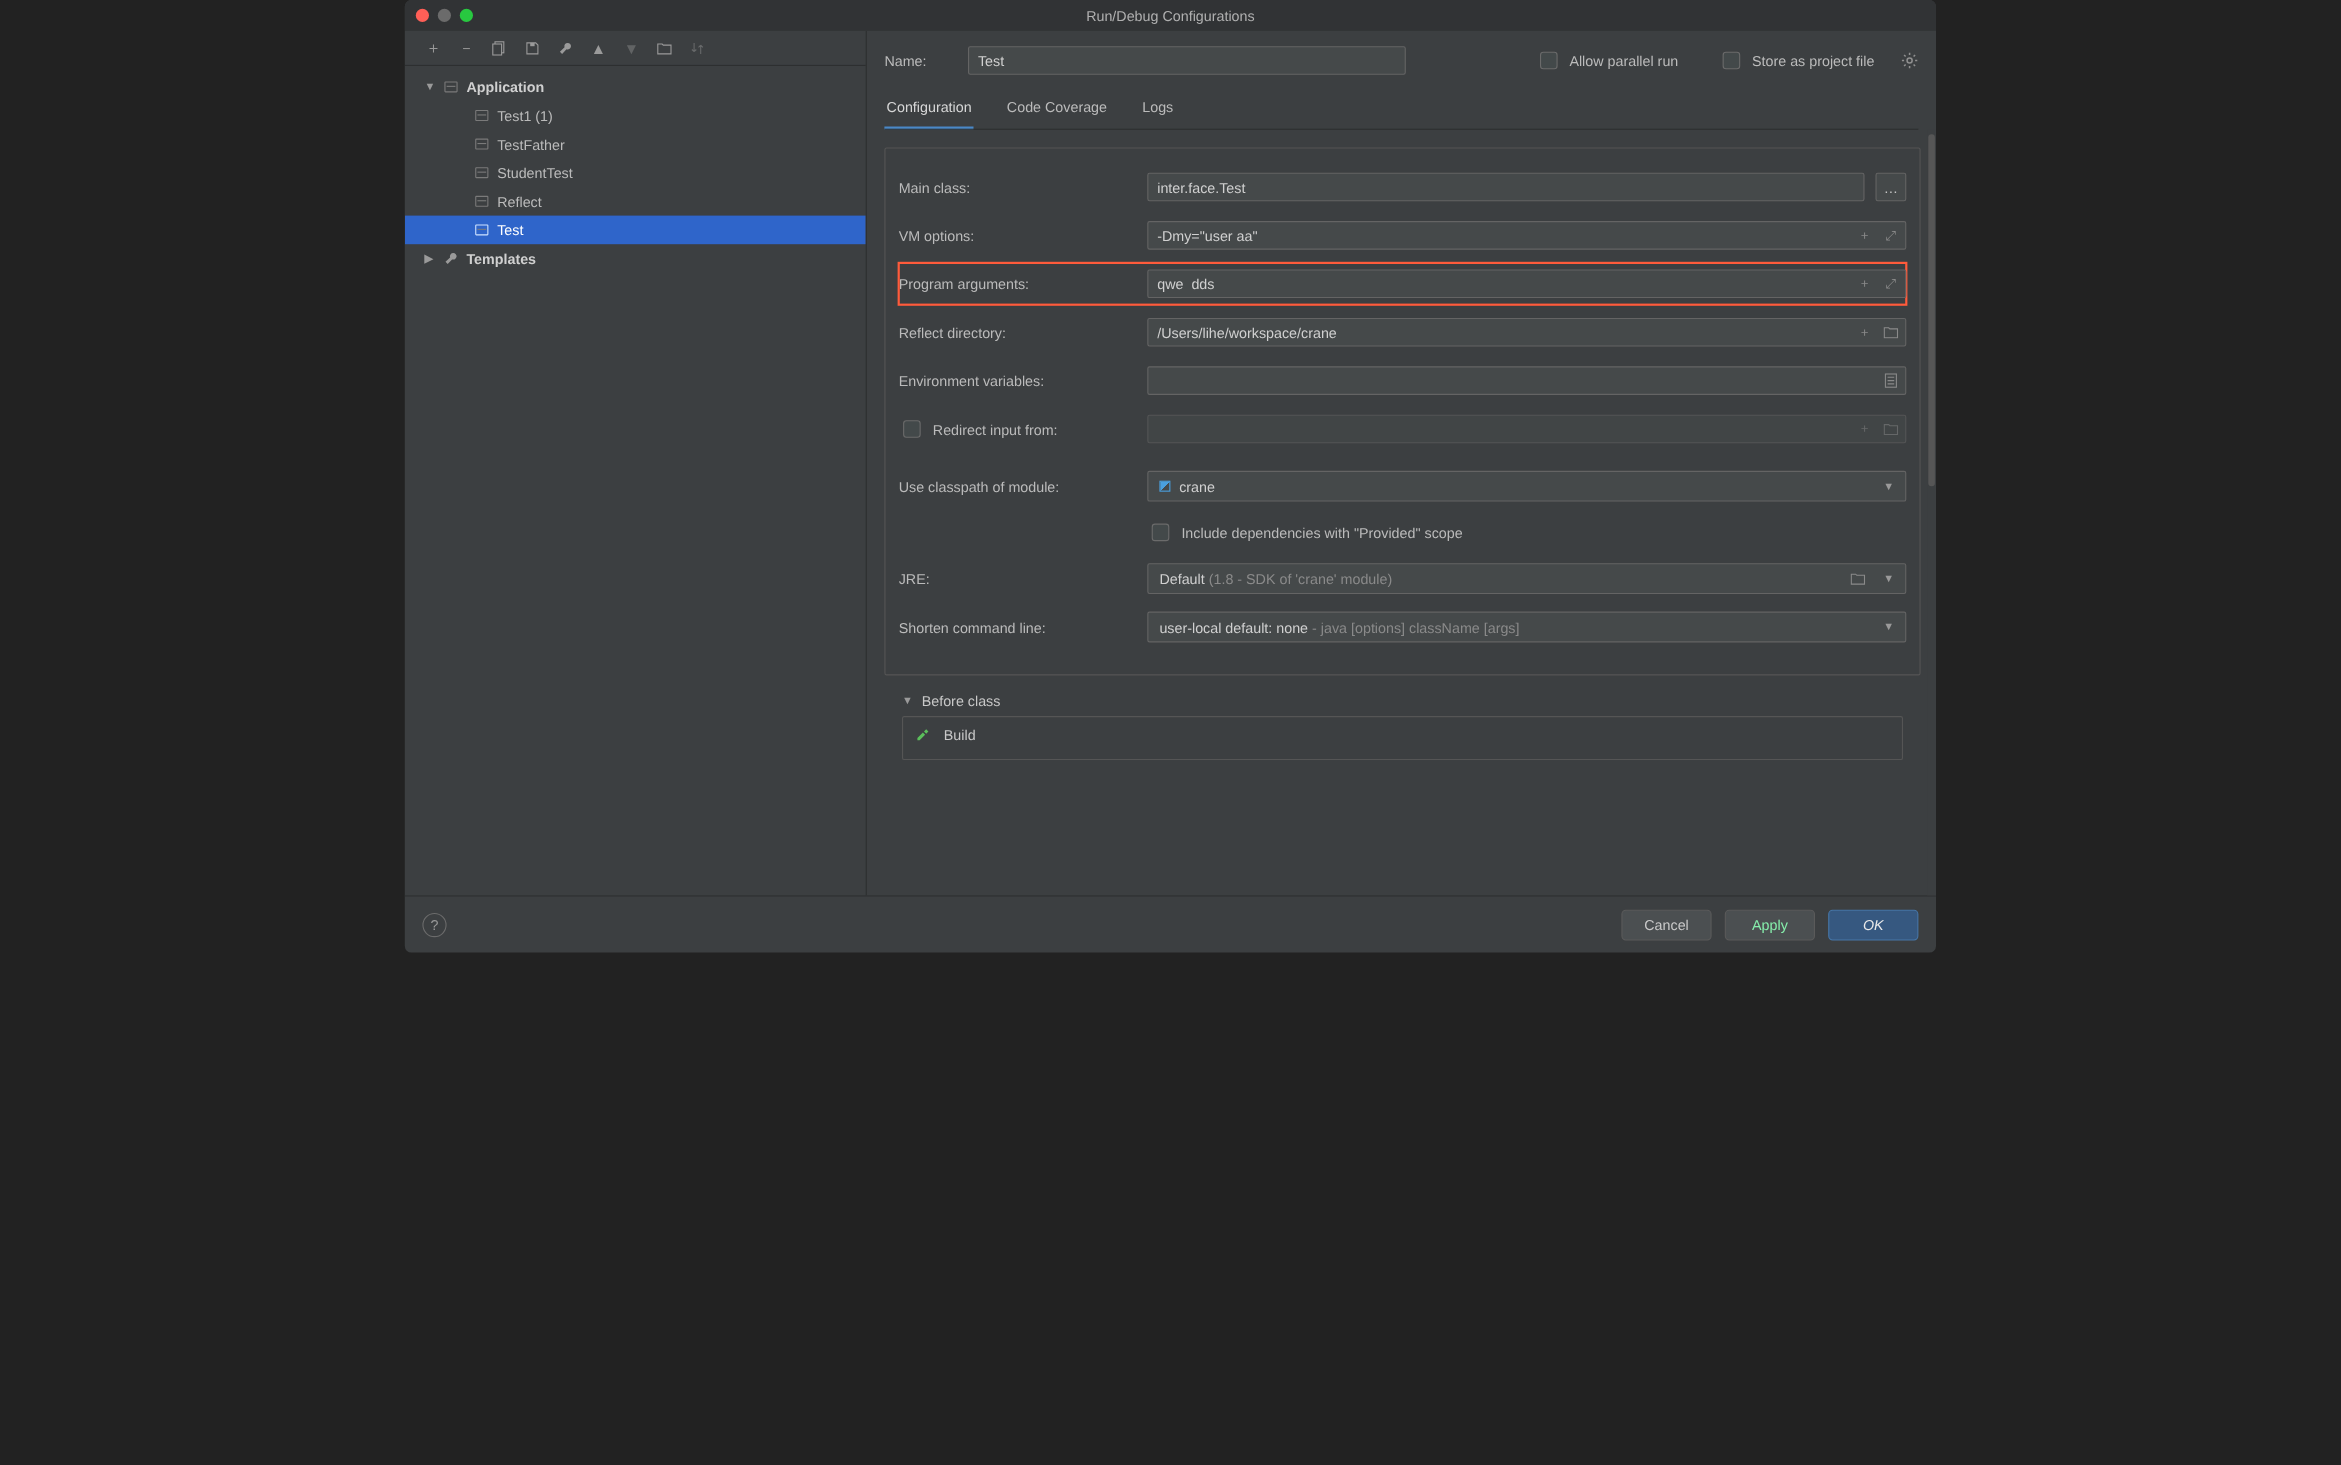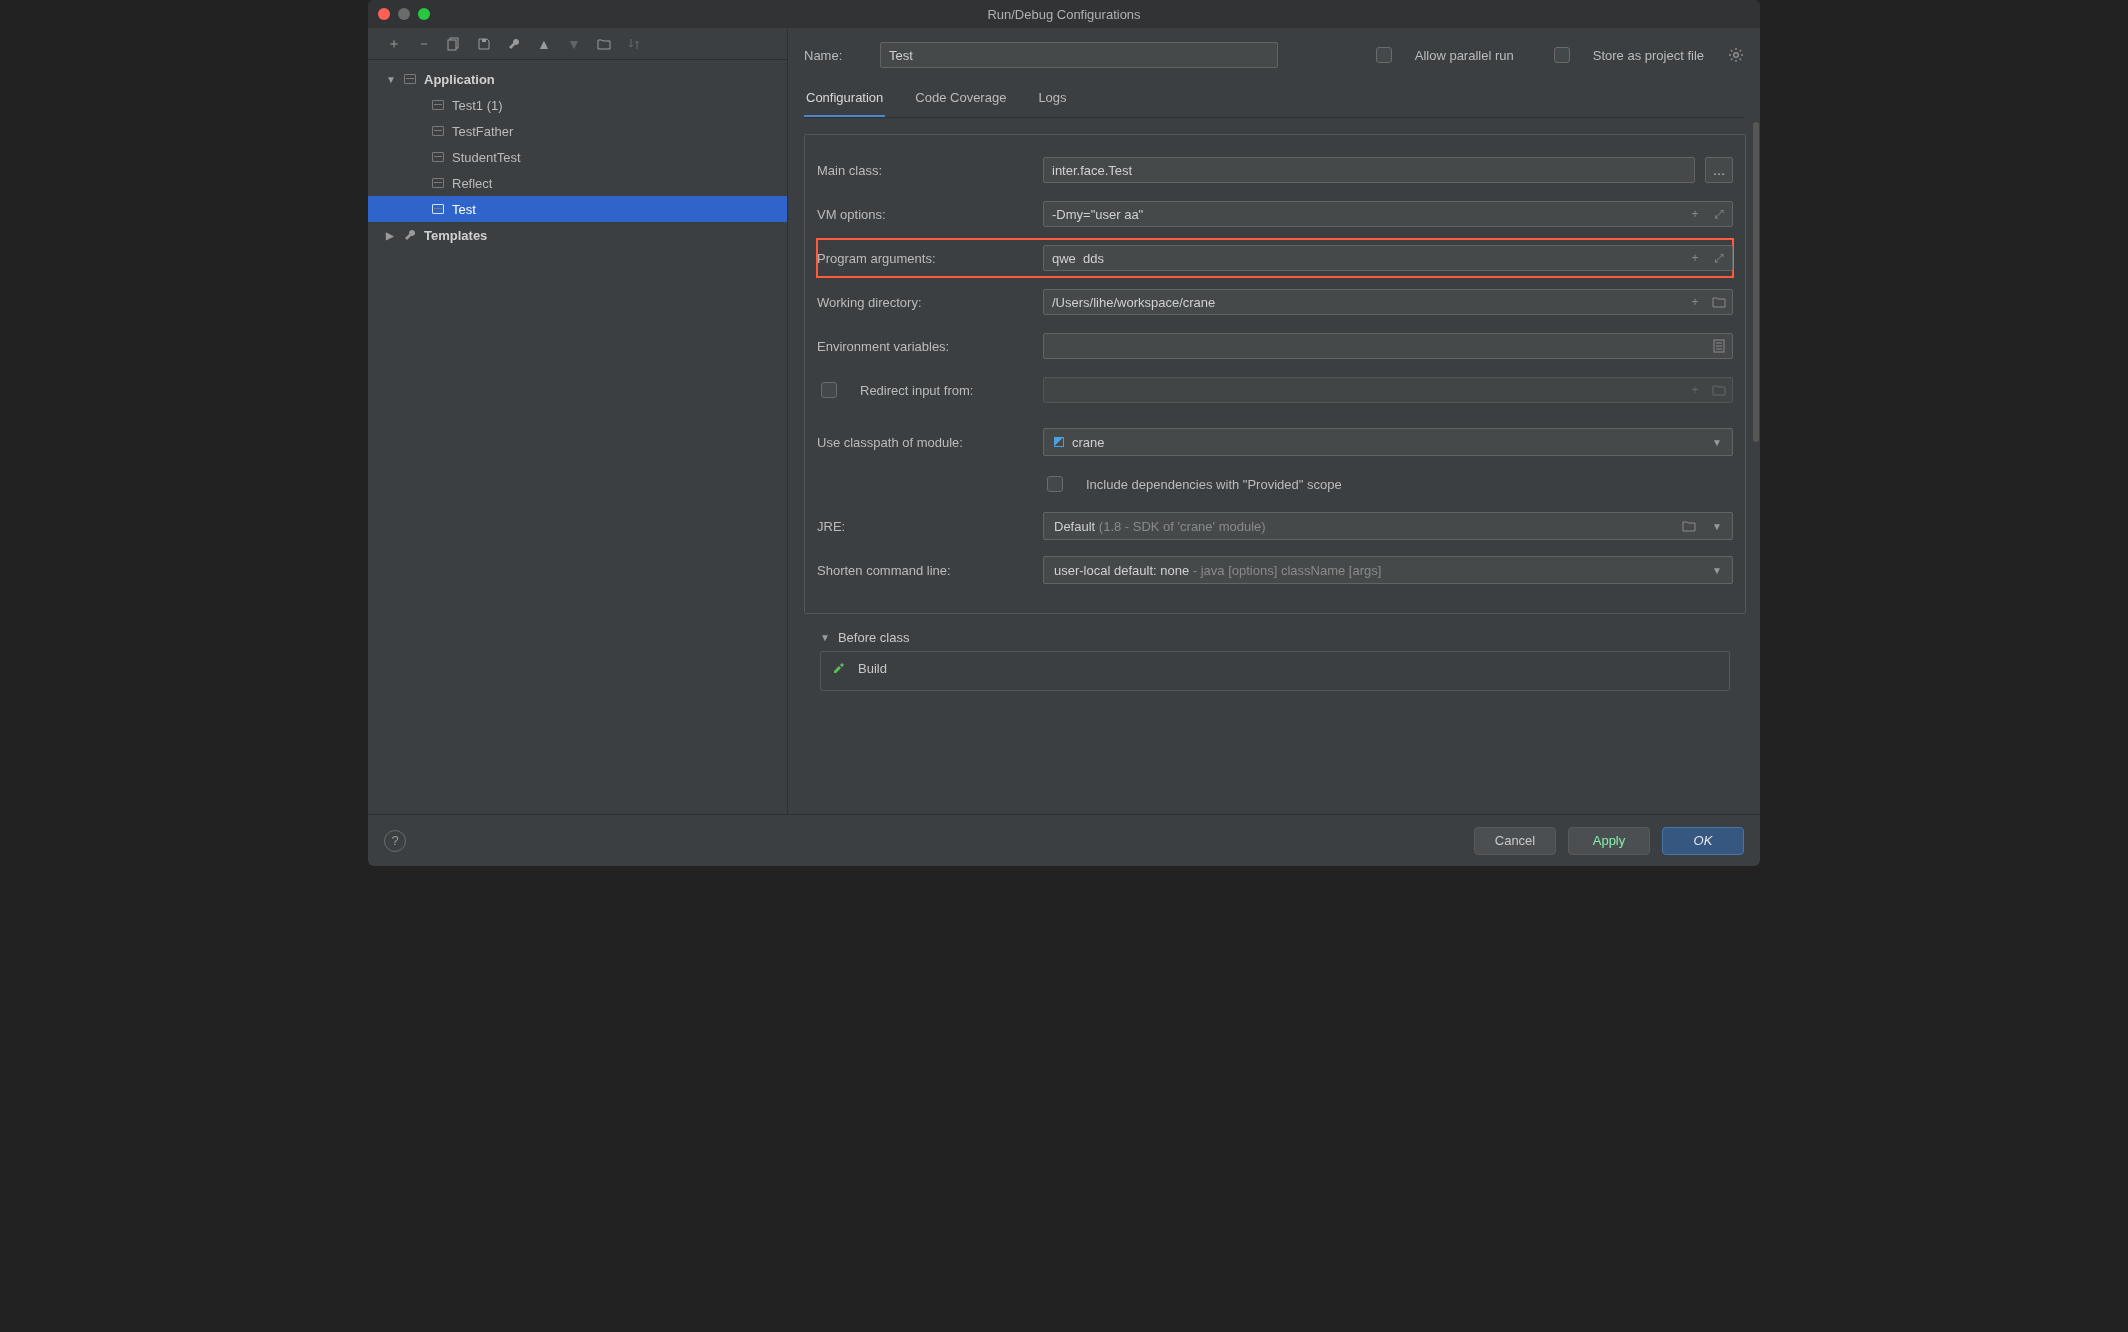--- a/index.html
+++ b/index.html
@@ -41,21 +41,21 @@
   .tree-icon{display:inline-block;width:12px;height:10px;border:1px solid #7a7a7a;border-radius:1px;position:relative;}
   .tree-icon::after{content:"";position:absolute;left:1px;top:3px;right:1px;height:1px;background:#7a7a7a;}
   .wrench-icon{width:14px;height:14px;}
   
   .right{flex:1;display:flex;flex-direction:column;min-width:0;}
   .name-row{display:flex;align-items:center;padding:14px 16px 12px 16px;gap:18px;}
   .name-row .lbl{width:58px;color:var(--text);}
   .text-input{background:var(--input-bg);border:1px solid var(--input-border);color:#d0d0d0;height:26px;padding:0 8px;border-radius:2px;outline:none;}
   .name-input{width:398px;}
   .name-row .spacer{flex:1;}
-  .chk{display:flex;align-items:center;gap:20px;color:var(--text);}
+  .chk{display:flex;align-items:center;gap:8px;color:var(--text);}
   .chk input{appearance:none;width:16px;height:16px;border:1px solid #6b6b6b;border-radius:3px;background:#43494a;}
   .gear{color:#8f8f8f;margin-left:6px;}
   .tabs{display:flex;gap:28px;padding:0 16px;position:relative;}
   .tab{padding:10px 2px 10px 2px;color:var(--text);cursor:pointer;}
   .tab.active{color:#d7d7d7;border-bottom:3px solid var(--accent-blue);}
   .tab-underline{position:absolute;left:16px;right:16px;bottom:0;height:1px;background:#2d2f30;}
   .form-wrap{flex:1;display:flex;min-height:0;}
   .form-scroll{flex:1;overflow:auto;padding:16px 6px 10px 16px;}
   .scrollbar{width:8px;background:#3c3f41;position:relative;}
   .scrollbar-thumb{position:absolute;top:4px;left:1px;right:1px;height:320px;background:#565656;border-radius:3px;}
@@ -247,21 +247,21 @@
               <div class="field">
                 <input class="text-input" value="qwe  dds" style="">
                 <div class="field-icons">
                   <span class="fi">+</span>
                   <span class="fi">⤢</span>
                 </div>
               </div>
             </div>
 
             <div class="row">
-              <span class="lbl">Working directory:</span>
+              <span class="lbl">Reflect directory:</span>
               <div class="field">
                 <input class="text-input" value="/Users/lihe/workspace/crane" style="">
                 <div class="field-icons">
                   <span class="fi">+</span>
                   <span class="fi">
                     <svg width="14" height="12" viewBox="0 0 14 12">
                         <path d="M1 2h4l1 1h7v8H1z" fill="none" stroke="#8a8a8a"></path>
                       </svg>
                   </span>
                 </div>

